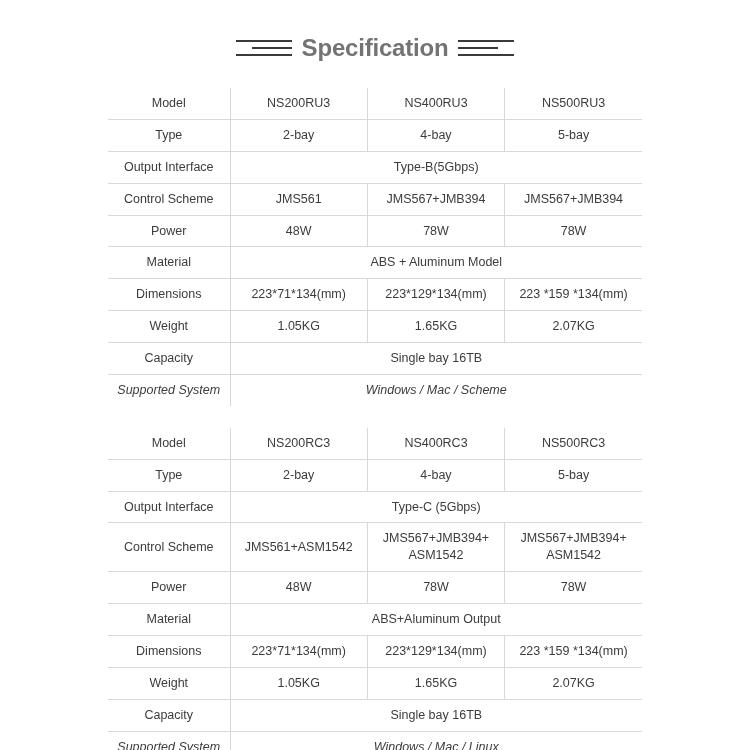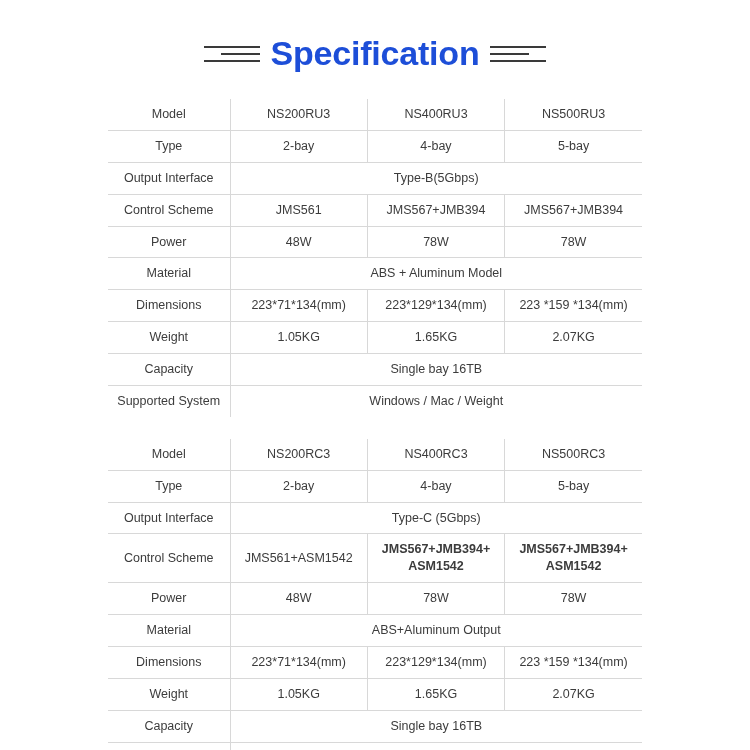--- a/index.html
+++ b/index.html
@@ -37,23 +37,23 @@
     display: block;
     height: 2px;
     background: #3a3a3a;
     width: 100%;
   }
   .title-rules span.short { width: 70%; }
   .title-rules.left { align-items: flex-end; }
   .title-rules.left span.short { align-self: flex-end; }
   .title-rules.right { align-items: flex-start; }
   .title-text {
-    font-size: 34px;
+    font-size: 24px;
     font-weight: bold;
-    color: #1d4ed8;
+    color: #737373;
     letter-spacing: -0.2px;
     font-family: "Liberation Sans", sans-serif;
   }
 
   
   .tbl {
     width: 534px;
     margin: 0 auto;
     border-collapse: collapse;
     table-layout: fixed;
@@ -71,22 +71,22 @@
     font-family: "Liberation Sans", sans-serif;
   }
   .tbl td.label {
     width: 122px;
     color: #3c3c3c;
   }
   
   .tbl td:first-child { border-left: none; }
   .tbl td:last-child { border-right: none; }
   .tbl tr:first-child td { border-top: none; }
-  .tbl tr:last-child td { border-bottom: none; }
-  .two-line { line-height: 1.9; font-weight: bold; }
+  .tbl tr:last-child td { border-bottom: none; font-style: italic; }
+  .two-line { line-height: 1.9; }
 </style>
 </head>
 <body>
 
 <div class="page">
 
   <div class="title-wrap">
     <div class="title-rules left">
       <span></span>
         <span class="short"></span>
@@ -145,21 +145,21 @@
           <td>1.05KG</td>
           <td>1.65KG</td>
           <td>2.07KG</td>
         </tr>
         <tr>
           <td class="label">Capacity</td>
           <td colspan="3">Single bay 16TB</td>
         </tr>
         <tr>
           <td class="label">Supported System</td>
-          <td colspan="3">Windows / Mac / Weight</td>
+          <td colspan="3">Windows / Mac / Scheme</td>
         </tr>
       </tbody>
   </table>
 
   <table class="tbl second">
     <tbody>
         <tr>
           <td class="label">Model</td>
           <td>NS200RC3</td>
           <td>NS400RC3</td>

